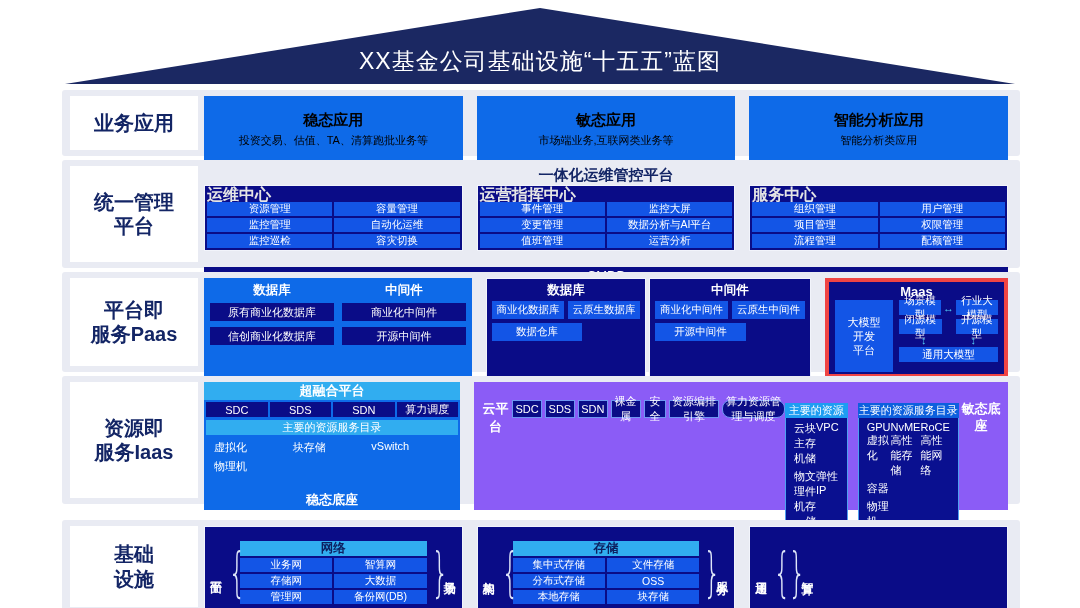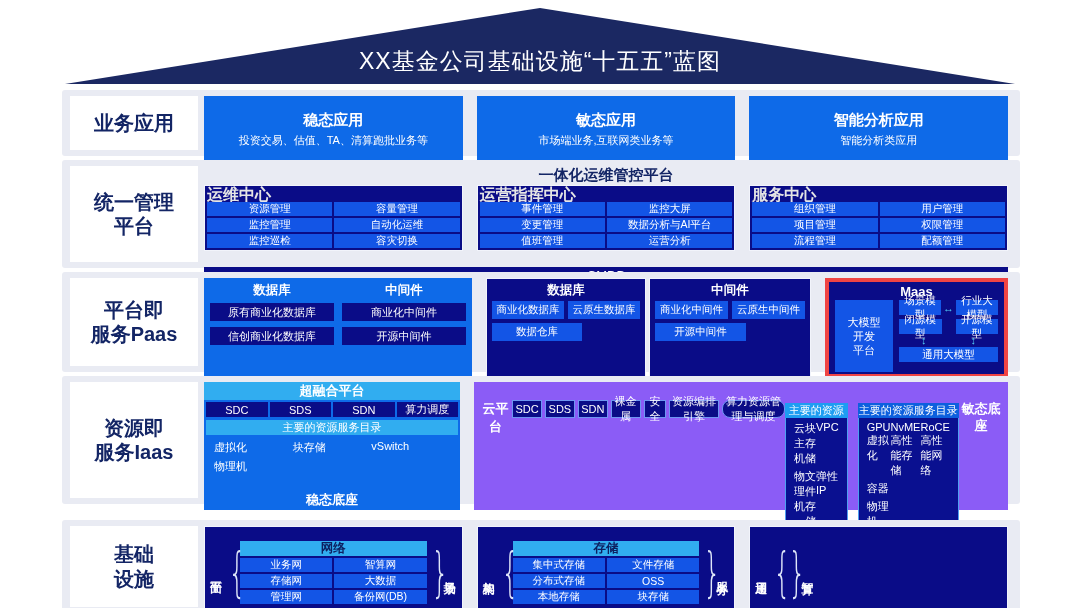--- a/index.html
+++ b/index.html
@@ -19,21 +19,21 @@
   
   .band{position:absolute;left:62px;width:958px;background:#e9ebf3;border-radius:3px;}
   .row-label{
     position:absolute;left:8px;top:6px;bottom:6px;width:128px;background:#ffffff;
     color:#132565;font-weight:bold;font-size:20px;line-height:1.22;
     display:flex;align-items:center;justify-content:center;text-align:center;white-space:pre-line;
   }
   .content{position:absolute;left:142px;right:12px;top:6px;bottom:6px;}
   
   .apps{display:flex;gap:14px;height:100%;}
-  .app-box{flex:1;background:#0e6ae8;color:#ffffff;display:flex;flex-direction:column;
+  .app-box{flex:1;background:#0e6ae8;color:#000000;display:flex;flex-direction:column;
     align-items:center;justify-content:center;gap:3px;}
   .app-title{font-size:15px;font-weight:bold;}
   .app-sub{font-size:11px;}
   
   .plat-title{text-align:center;color:#132565;font-weight:bold;font-size:15px;height:19px;}
   .centers{display:flex;gap:14px;}
   .center-box{flex:1;background:#0a0c87;border:1px solid #f2f4fb;padding:2px;}
   .center-head{color:#e5e5e5;font-weight:bold;font-size:16px;text-align:left;height:14px;line-height:14px;}
   .grid2{display:grid;grid-template-columns:1fr 1fr;gap:2px;}
   .chip{background:#1355e6;color:#fff;font-size:10.5px;min-height:13px;

